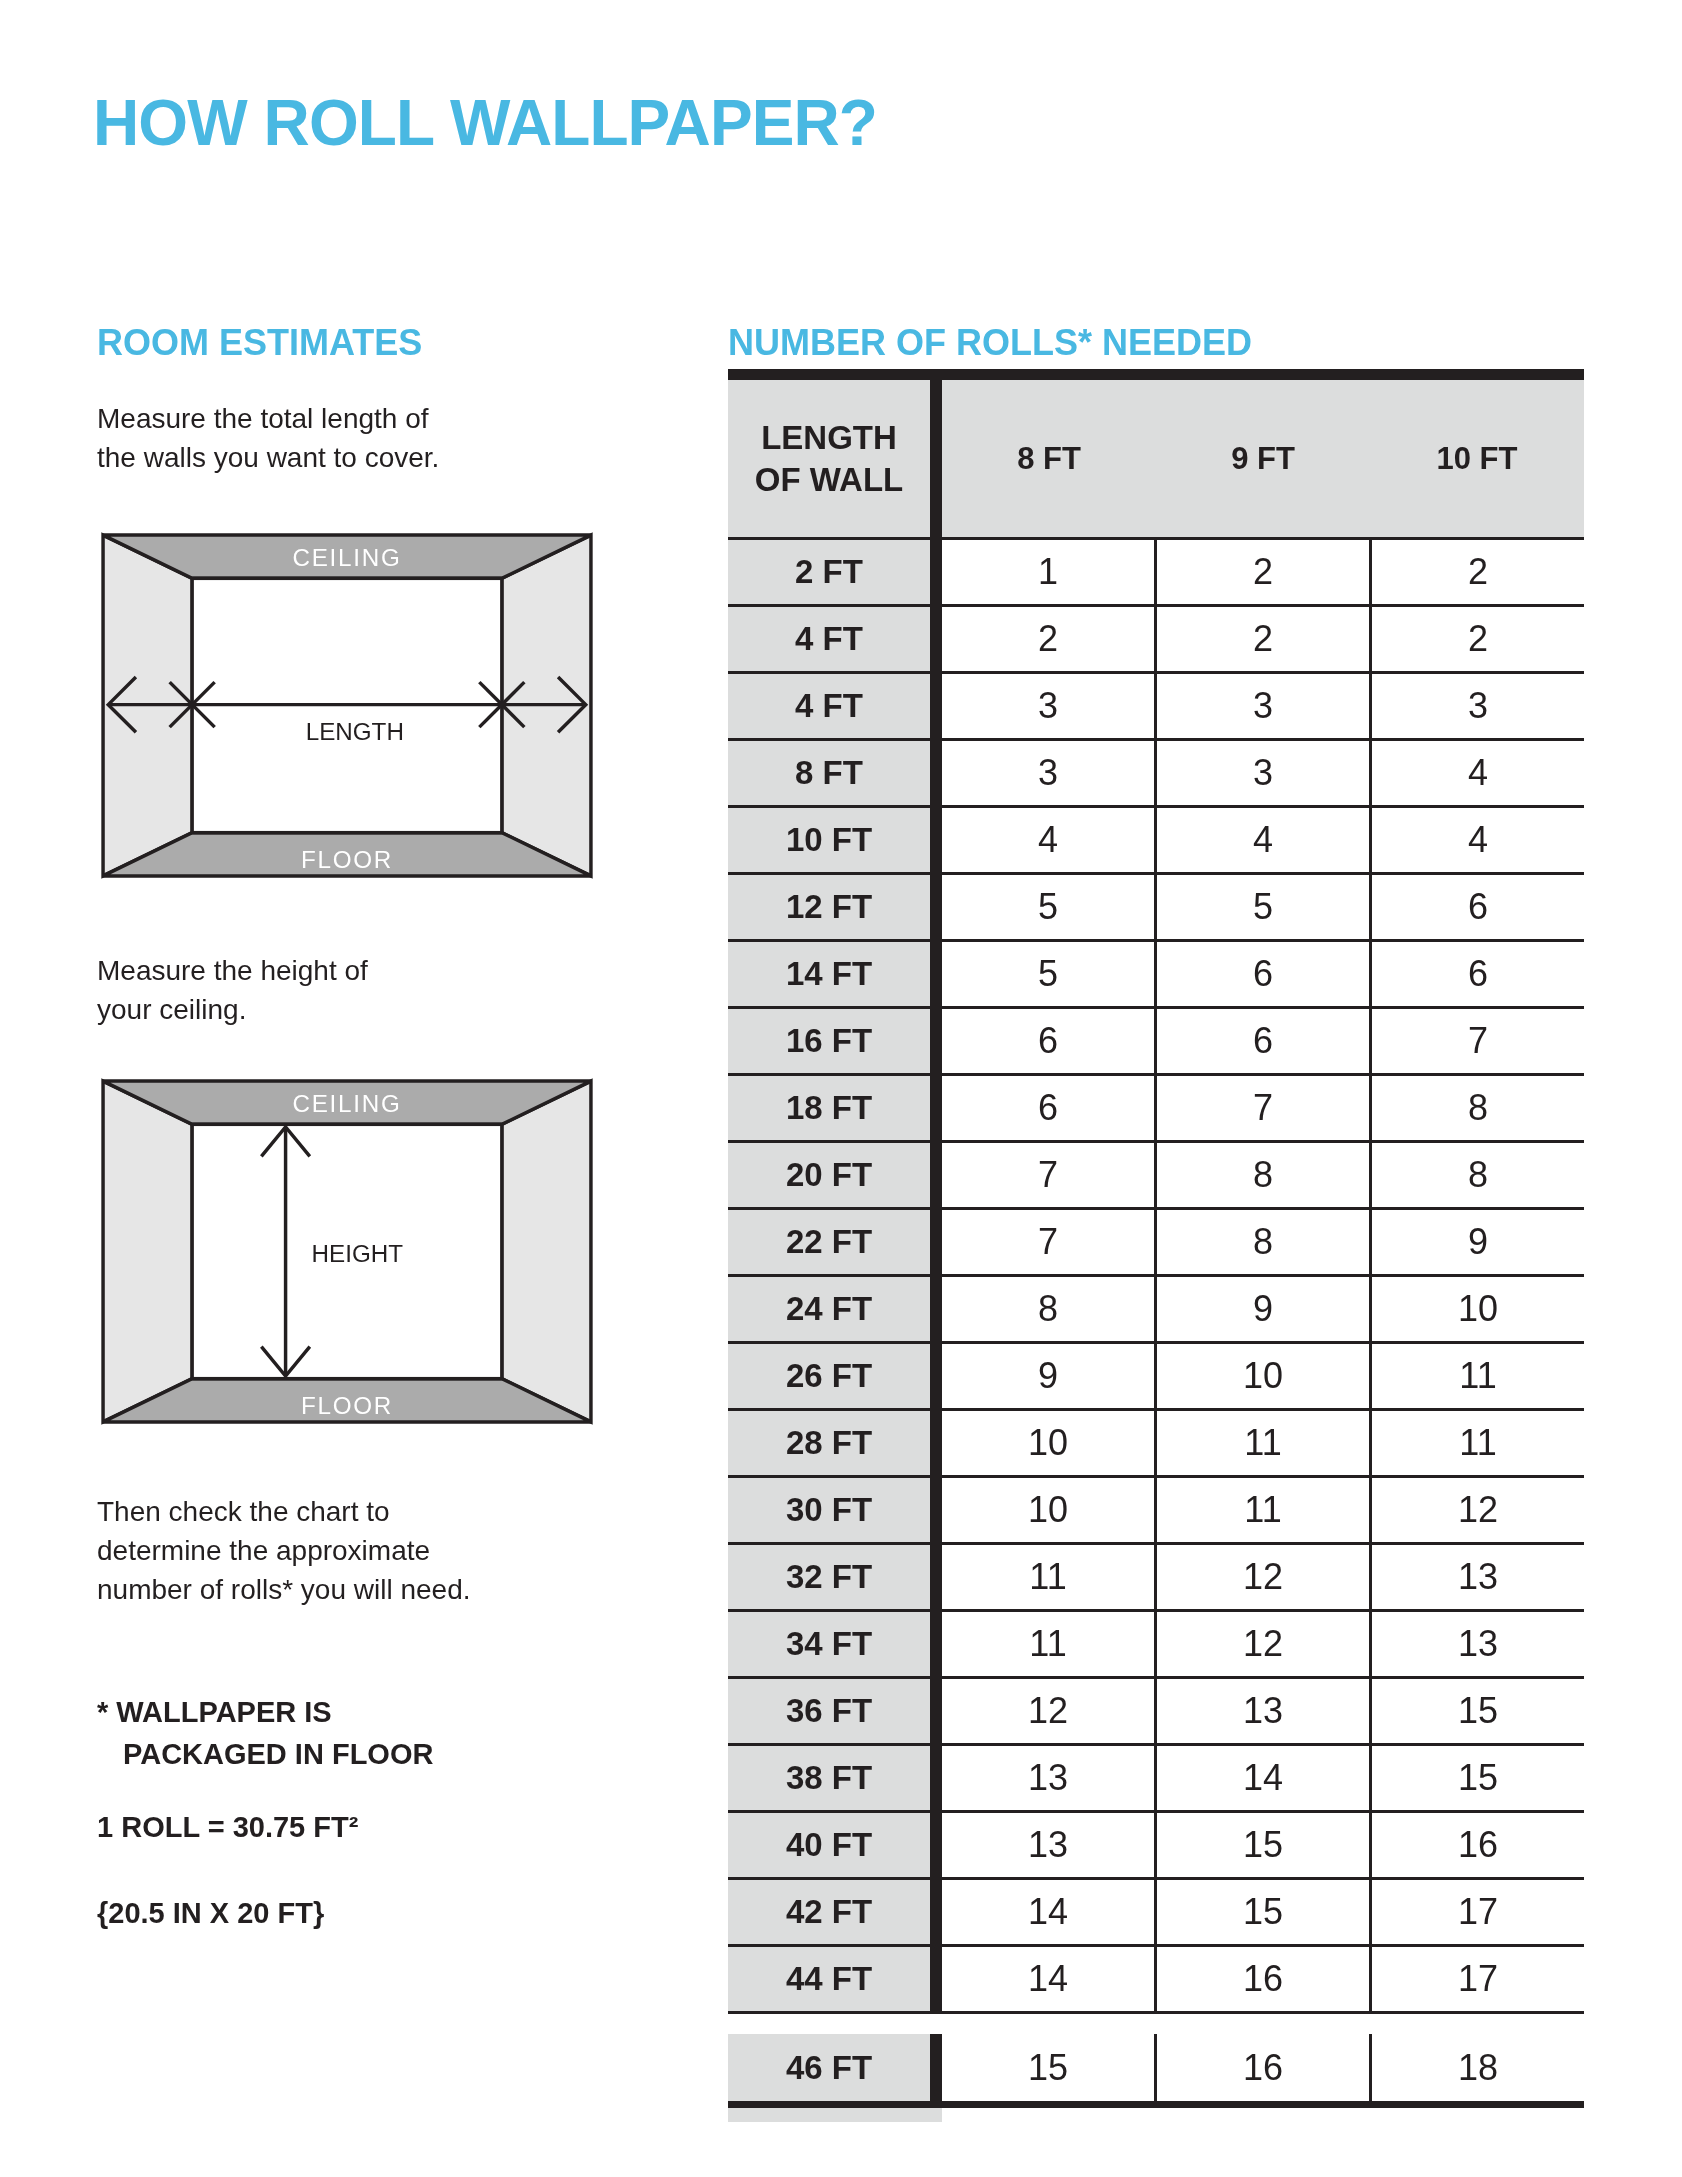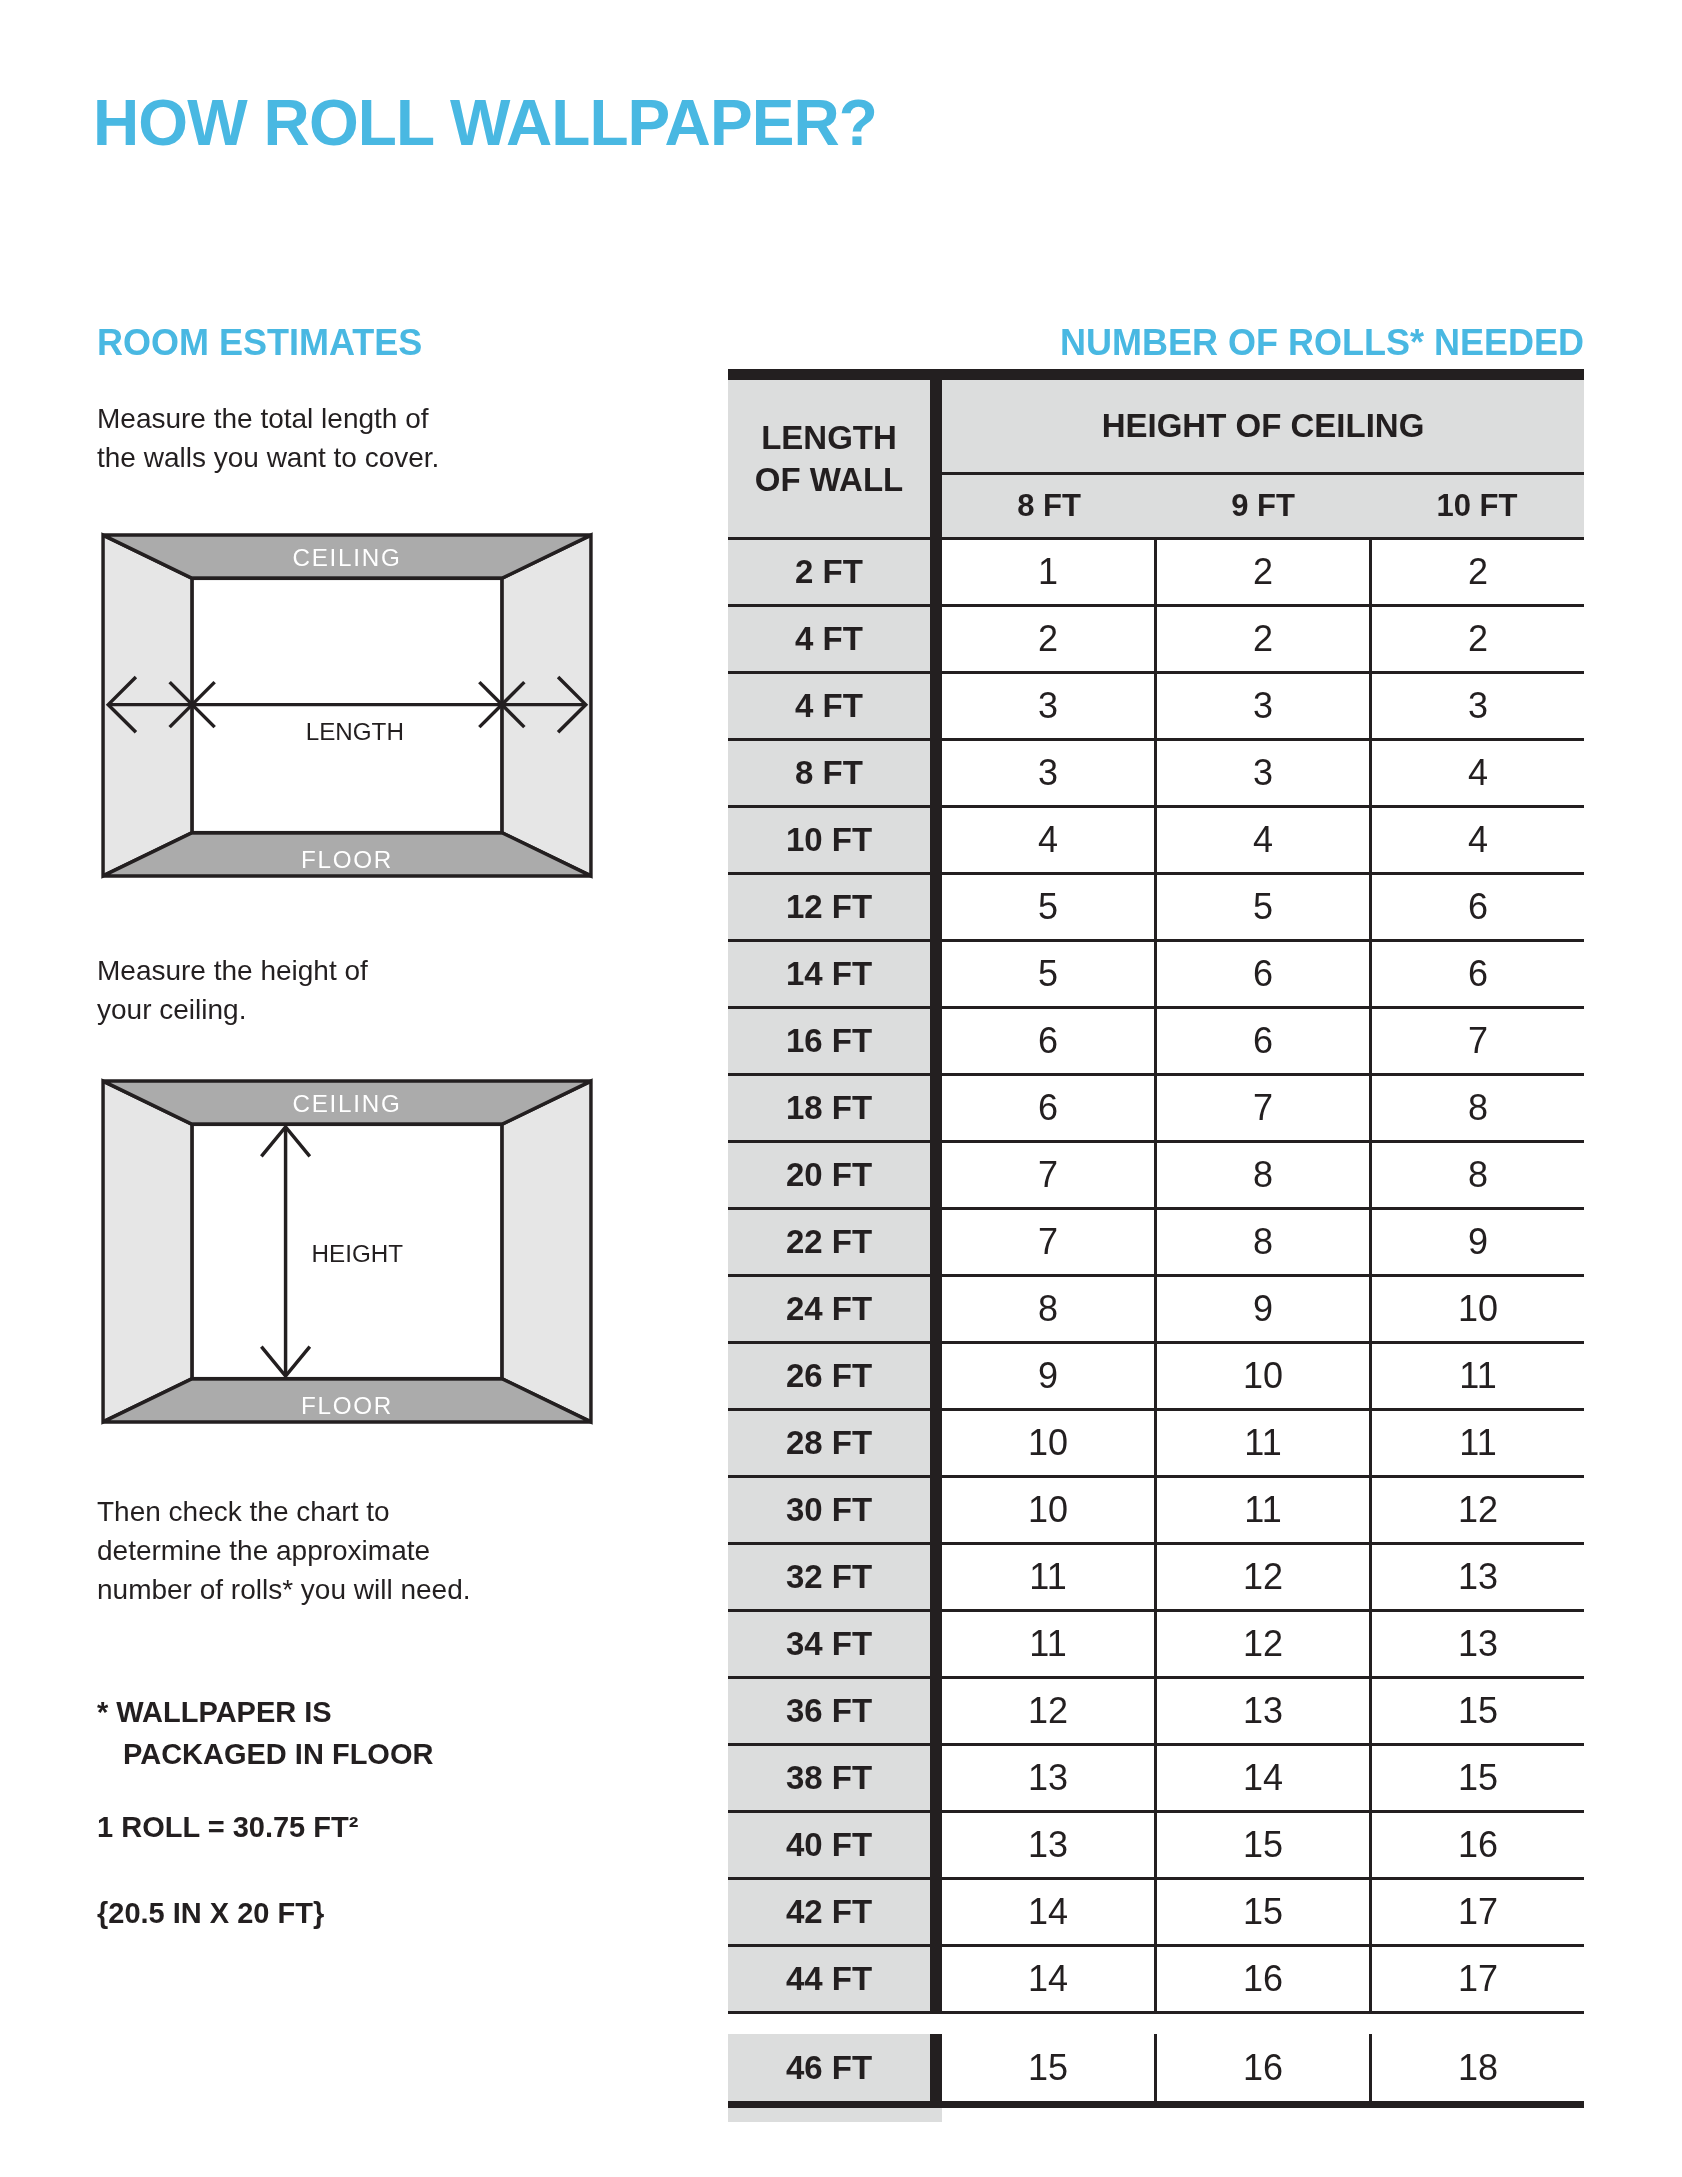--- a/index.html
+++ b/index.html
@@ -8,21 +8,21 @@
   }
   *{margin:0;padding:0;box-sizing:border-box;}
   body{background:#ffffff;font-family:"Liberation Sans",sans-serif;color:var(--ink);}
   .page{position:relative;width:1683px;height:2177px;background:#fff;overflow:hidden;}
 
   .title{position:absolute;left:93px;top:90px;font-size:64px;line-height:66px;
          font-weight:bold;letter-spacing:-0.9px;color:var(--accent);}
 
   .sec-heading{position:absolute;top:322px;font-size:36px;font-weight:bold;color:var(--accent);}
   .sec-heading.left{left:97px;}
-  .sec-heading.right{left:728px;width:856px;text-align:right;}
+  .sec-heading.right{left:728px;width:856px;text-align:left;}
 
   .para{position:absolute;left:97px;font-size:28px;line-height:39px;
         color:var(--ink);white-space:pre-line;}
   .para1{top:399px;}
   .para2{top:951px;}
   .para3{top:1492px;}
 
   .note{position:absolute;left:97px;font-weight:bold;font-size:29px;color:var(--ink);
         white-space:pre-line;}
   .note1{top:1691px;line-height:42px;padding-left:26px;text-indent:-26px;}
@@ -124,21 +124,20 @@
   <p class="note note2"><span>1 ROLL = 30.75 FT²</span><br>
     <span>{20.5 IN X 20 FT}</span></p>
 
   <div class="rolls-table">
     <div class="topbar"></div>
     <div class="thead">
       <div class="thead-label">LENGTH
 OF WALL</div>
       <div class="tdivider"></div>
       <div class="thead-right">
-        <div class="thead-group">HEIGHT OF CEILING</div>
         <div class="thead-cols">
           <div class="thead-col">8 FT</div>
           <div class="thead-col">9 FT</div>
           <div class="thead-col">10 FT</div>
         </div>
       </div>
     </div>
     <div class="tbody">
         <div class="trow">
           <div class="tlabel">2 FT</div>

